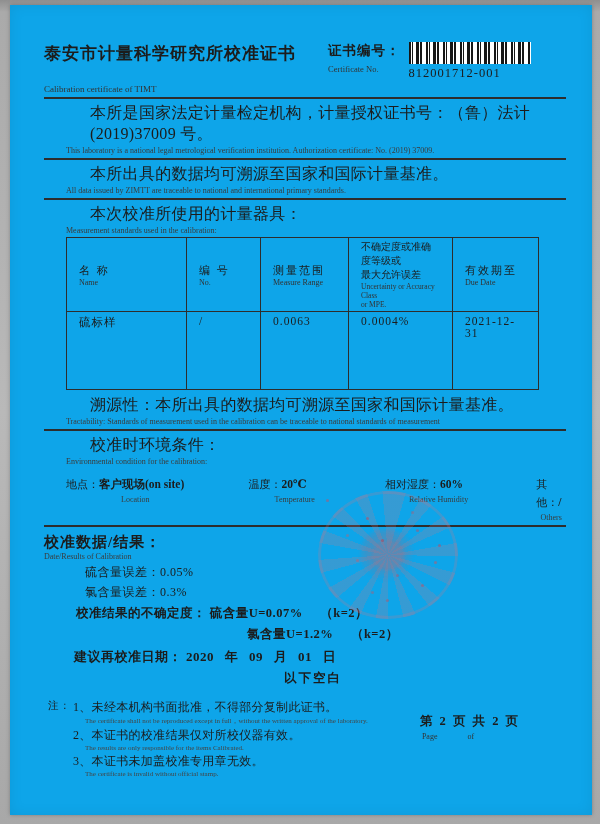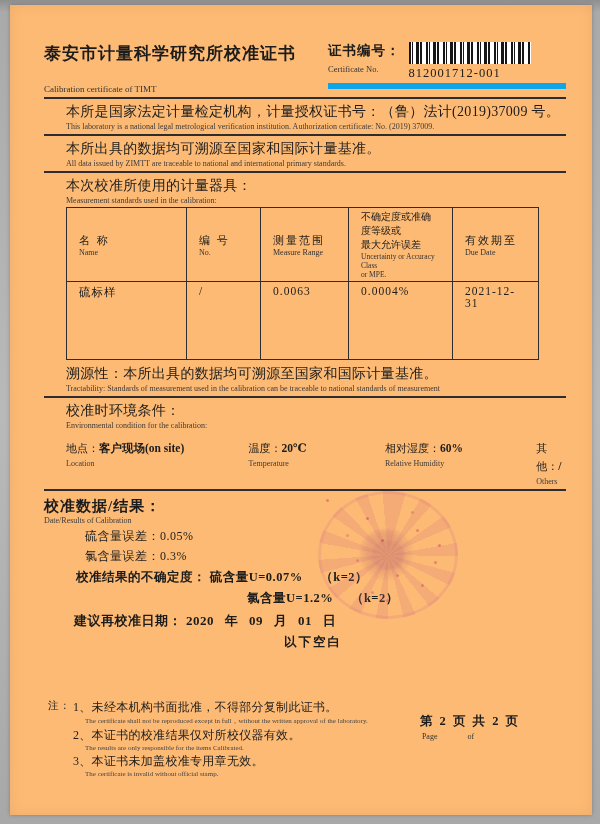--- a/index.html
+++ b/index.html
@@ -1,52 +1,52 @@
 <!DOCTYPE html>
 <html><head>
 <meta charset="utf-8">
 <style>
   html,body{margin:0;padding:0;width:600px;height:824px;overflow:hidden;}
   body{background:linear-gradient(180deg,#8f8f8f 0,#aaa 12px,#b9b9b9 50%,#a8a8a8 100%);
        font-family:"Liberation Serif","DejaVu Serif",serif;color:#1c1c1c;}
-  .paper{position:absolute;left:10px;top:5px;right:8px;bottom:9px;background:#fdba74;
+  .paper{position:absolute;left:10px;top:5px;right:8px;bottom:9px;background:#0ea5e9;
          box-shadow:inset 0 0 14px rgba(0,0,0,.07), 0 0 4px rgba(0,0,0,.25);
          padding:33px 26px 0 34px;box-sizing:border-box;}
   
   .header{display:flex;justify-content:space-between;align-items:flex-start;margin-top:4px;}
   .title-cn{font-size:17px;font-weight:bold;letter-spacing:1px;}
   .title-en{font-size:9px;color:#333;margin-top:19px;}
   .cert-block{display:flex;border-bottom:6px solid #0ea5e9;padding-bottom:2px;min-width:238px;}
   .cert-label-cn{font-size:13.5px;font-weight:bold;letter-spacing:1px;}
   .cert-label-en{font-size:8.5px;color:#333;margin-top:4px;}
   .cert-code{margin-left:8px;}
   .barcode{width:122px;height:22px;background:
       repeating-linear-gradient(90deg,#161616 0 2px,#fff 2px 3px,#161616 3px 4px,#fff 4px 7px,
         #161616 7px 10px,#fff 10px 11px,#161616 11px 13px,#fff 13px 17px),
       #fff;}
   .cert-number{font-size:12.5px;letter-spacing:1px;margin-top:2px;}
   .rule{border-bottom:2px solid #2d2d2d;margin-top:3px;}
   
   .sect{padding:4px 0 3px 22px;border-bottom:2px solid #2d2d2d;}
   .sect.noline{border-bottom:none;}
-  .cn{font-size:14px;letter-spacing:.3px;}
+  .cn{font-size:16px;letter-spacing:.3px;margin-left:24px;}
   .en{font-size:8px;color:#3b3b3b;margin-top:1px;}
   
   table.std{border-collapse:collapse;margin:2px 0 0 22px;table-layout:fixed;}
   table.std td{border:1.5px solid #2d2d2d;padding:2px 12px;vertical-align:middle;}
   table.std .hd-cn{font-size:11px;letter-spacing:2px;}
   table.std .hd-en{font-size:8px;color:#333;letter-spacing:0;}
   table.std .hd-sm{font-size:10px;letter-spacing:0;}
   table.std td.datacell{height:72px;vertical-align:top;font-size:11.5px;padding-top:3px;letter-spacing:1px;}
   .hdrow td{height:50px;}
   
   .env-row{display:flex;margin:5px 0 2px 22px;gap:44px;}
   .env-lab{font-size:11px;}
   .env-val{font-size:11.5px;font-weight:bold;}
-  .env-en{font-size:8px;color:#3b3b3b;margin-top:3px;}
+  .env-en{font-size:8px;color:#3b3b3b;margin-top:3px;text-align:center;}
   
   .res-head-cn{font-size:15px;font-weight:bold;letter-spacing:1px;padding-left:0;}
   .res-head-en{font-size:8px;color:#3b3b3b;}
   .res-line{margin:3px 0 0 41px;font-size:12px;letter-spacing:.5px;}
   .unc-row{margin:4px 0 0 32px;font-size:12.5px;font-weight:bold;letter-spacing:.5px;}
   .unc-k{margin-left:14px;}
   .unc2{margin-left:203px;}
   .recal{margin:5px 0 0 30px;font-size:13px;font-weight:bold;letter-spacing:.5px;}
   .recal .date{word-spacing:7px;margin-left:4px;}
   .endnote{margin:4px 0 0 240px;font-size:12.5px;font-weight:bold;letter-spacing:2px;}

